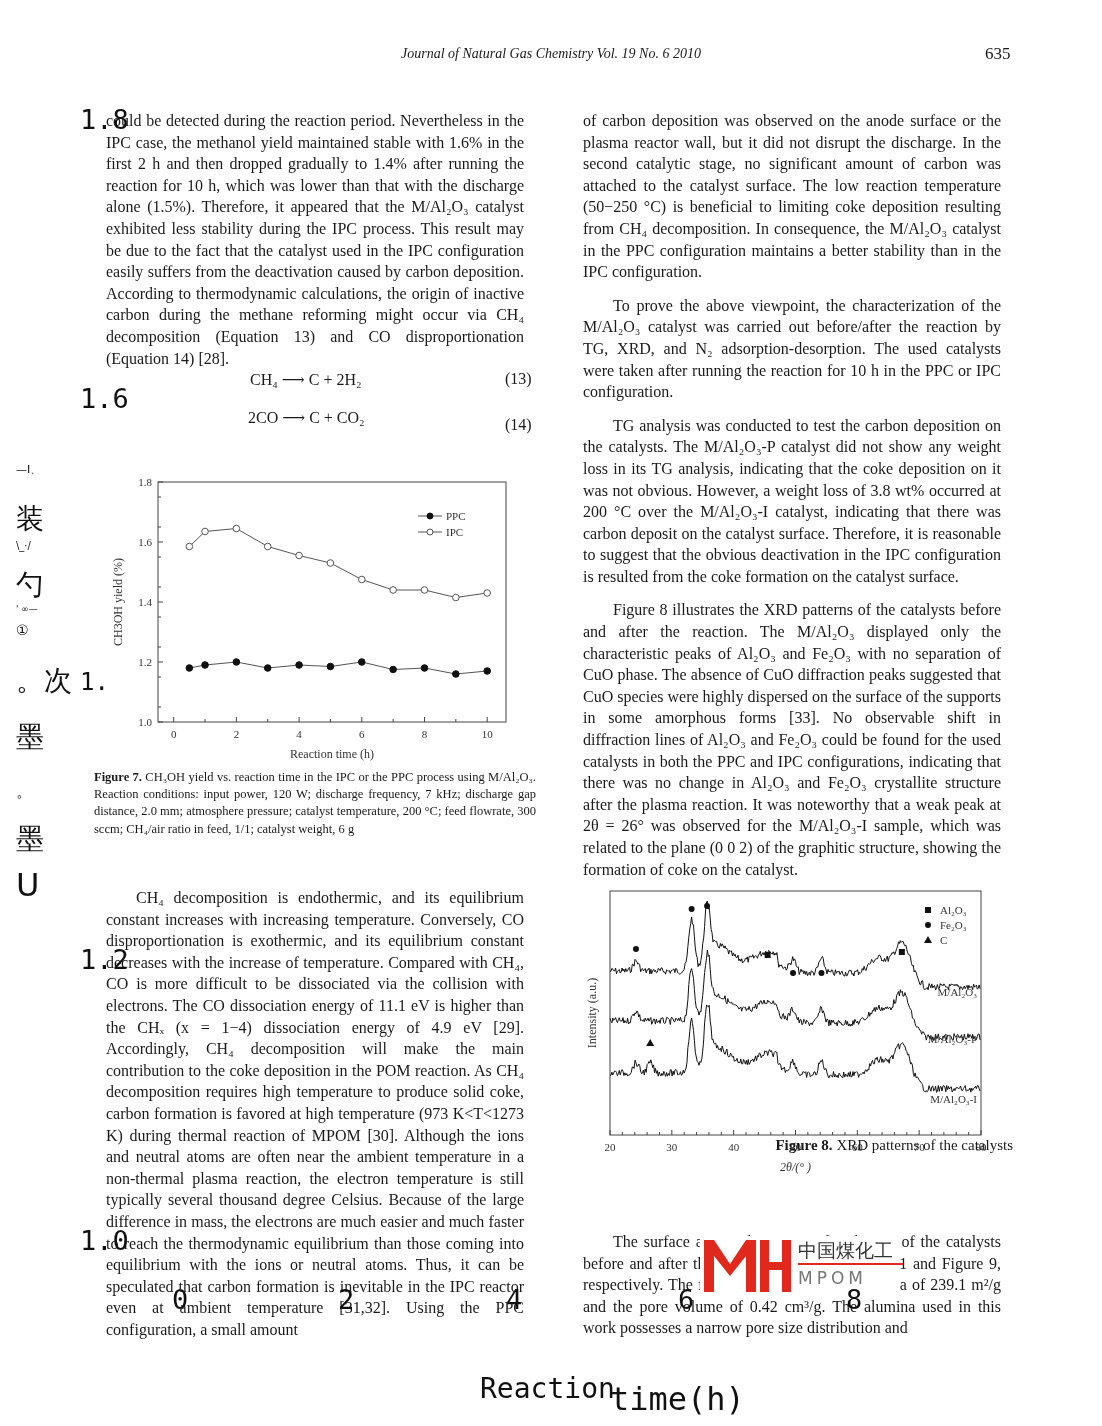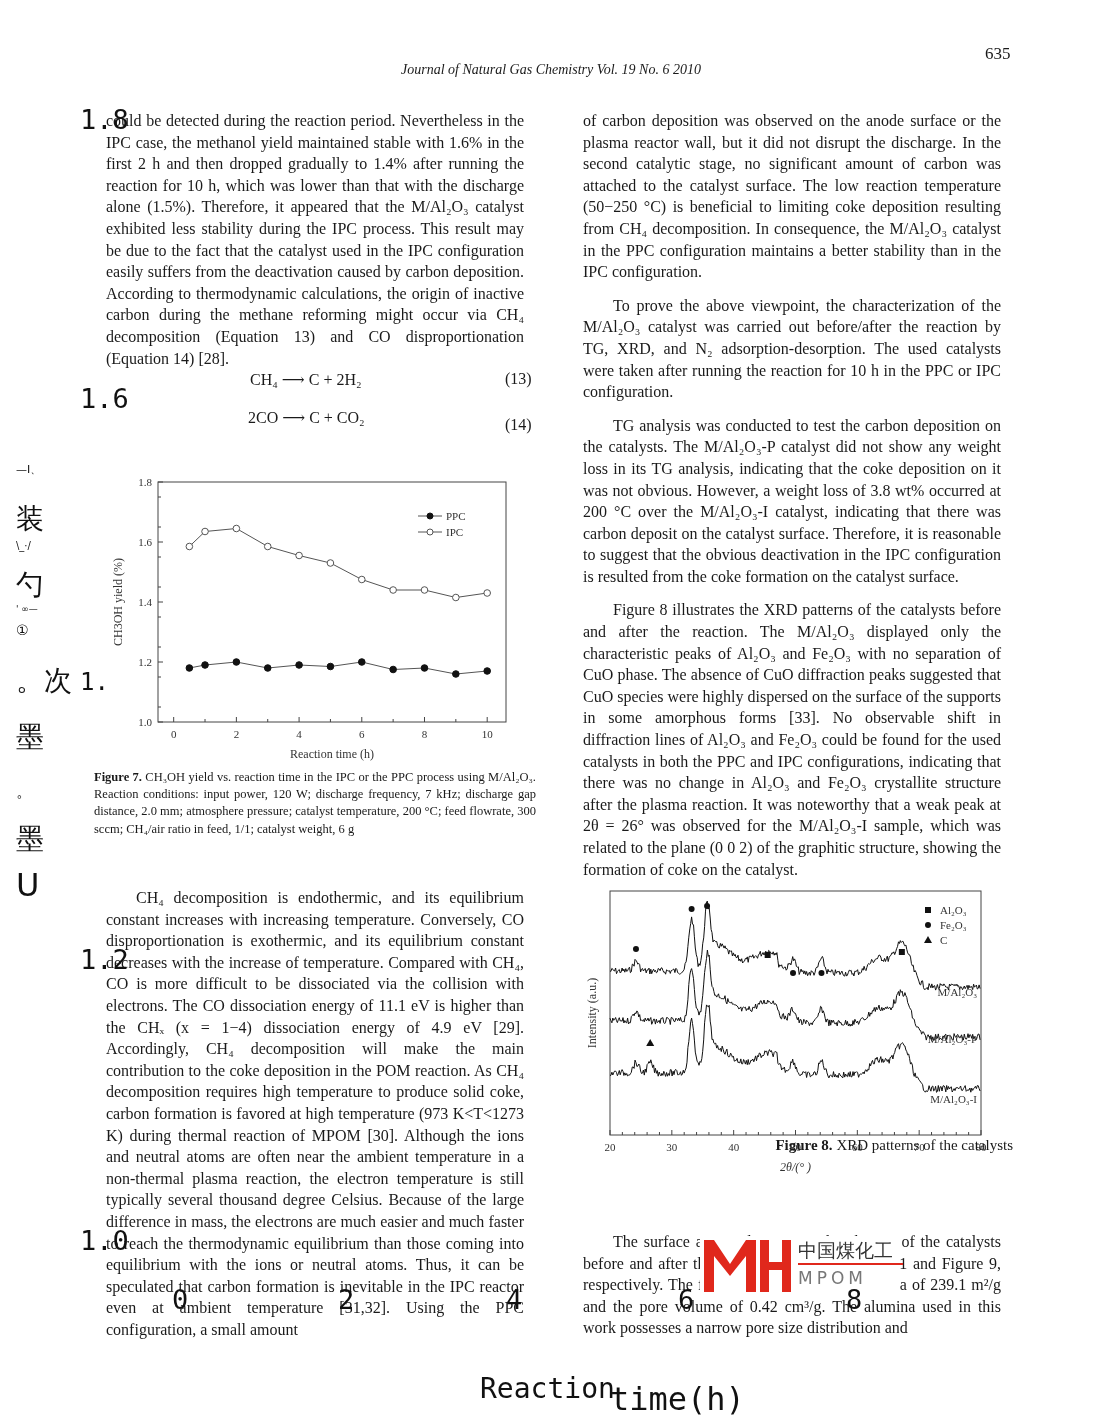--- a/index.html
+++ b/index.html
@@ -1,19 +1,19 @@
 <!DOCTYPE html>
 <html><head>
 <meta charset="utf-8">
 <style>
   html, body { margin: 0; padding: 0; background: #ffffff; }
   body { width: 1102px; height: 1426px; position: relative; overflow: hidden;
          font-family: "Liberation Serif", "DejaVu Serif", serif; color: #1a1a1a; }
   .abs { position: absolute; }
-  .running-head { left: 0; width: 1102px; top: 62px; text-align: center; font-style: italic; font-size: 14px; }
+  .running-head { left: 0; width: 1102px; top: 46px; text-align: center; font-style: italic; font-size: 14px; }
   .page-num { left: 985px; top: 44px; font-size: 17px; }
   .col { position: absolute; font-size: 16px; line-height: 21.6px; text-align: justify; }
   .col p { margin: 12px; }
   .col p.indent { text-indent: 30px; }
   .left-col { left: 94px; width: 442px; }
   .right-col { left: 571px; width: 442px; }
   .eq { position: absolute; font-size: 16px; }
   .eq-num { position: absolute; font-size: 16px; }
   .caption { position: absolute; font-size: 12.5px; line-height: 17.2px; text-align: justify; }
   .caption b { font-weight: bold; }

